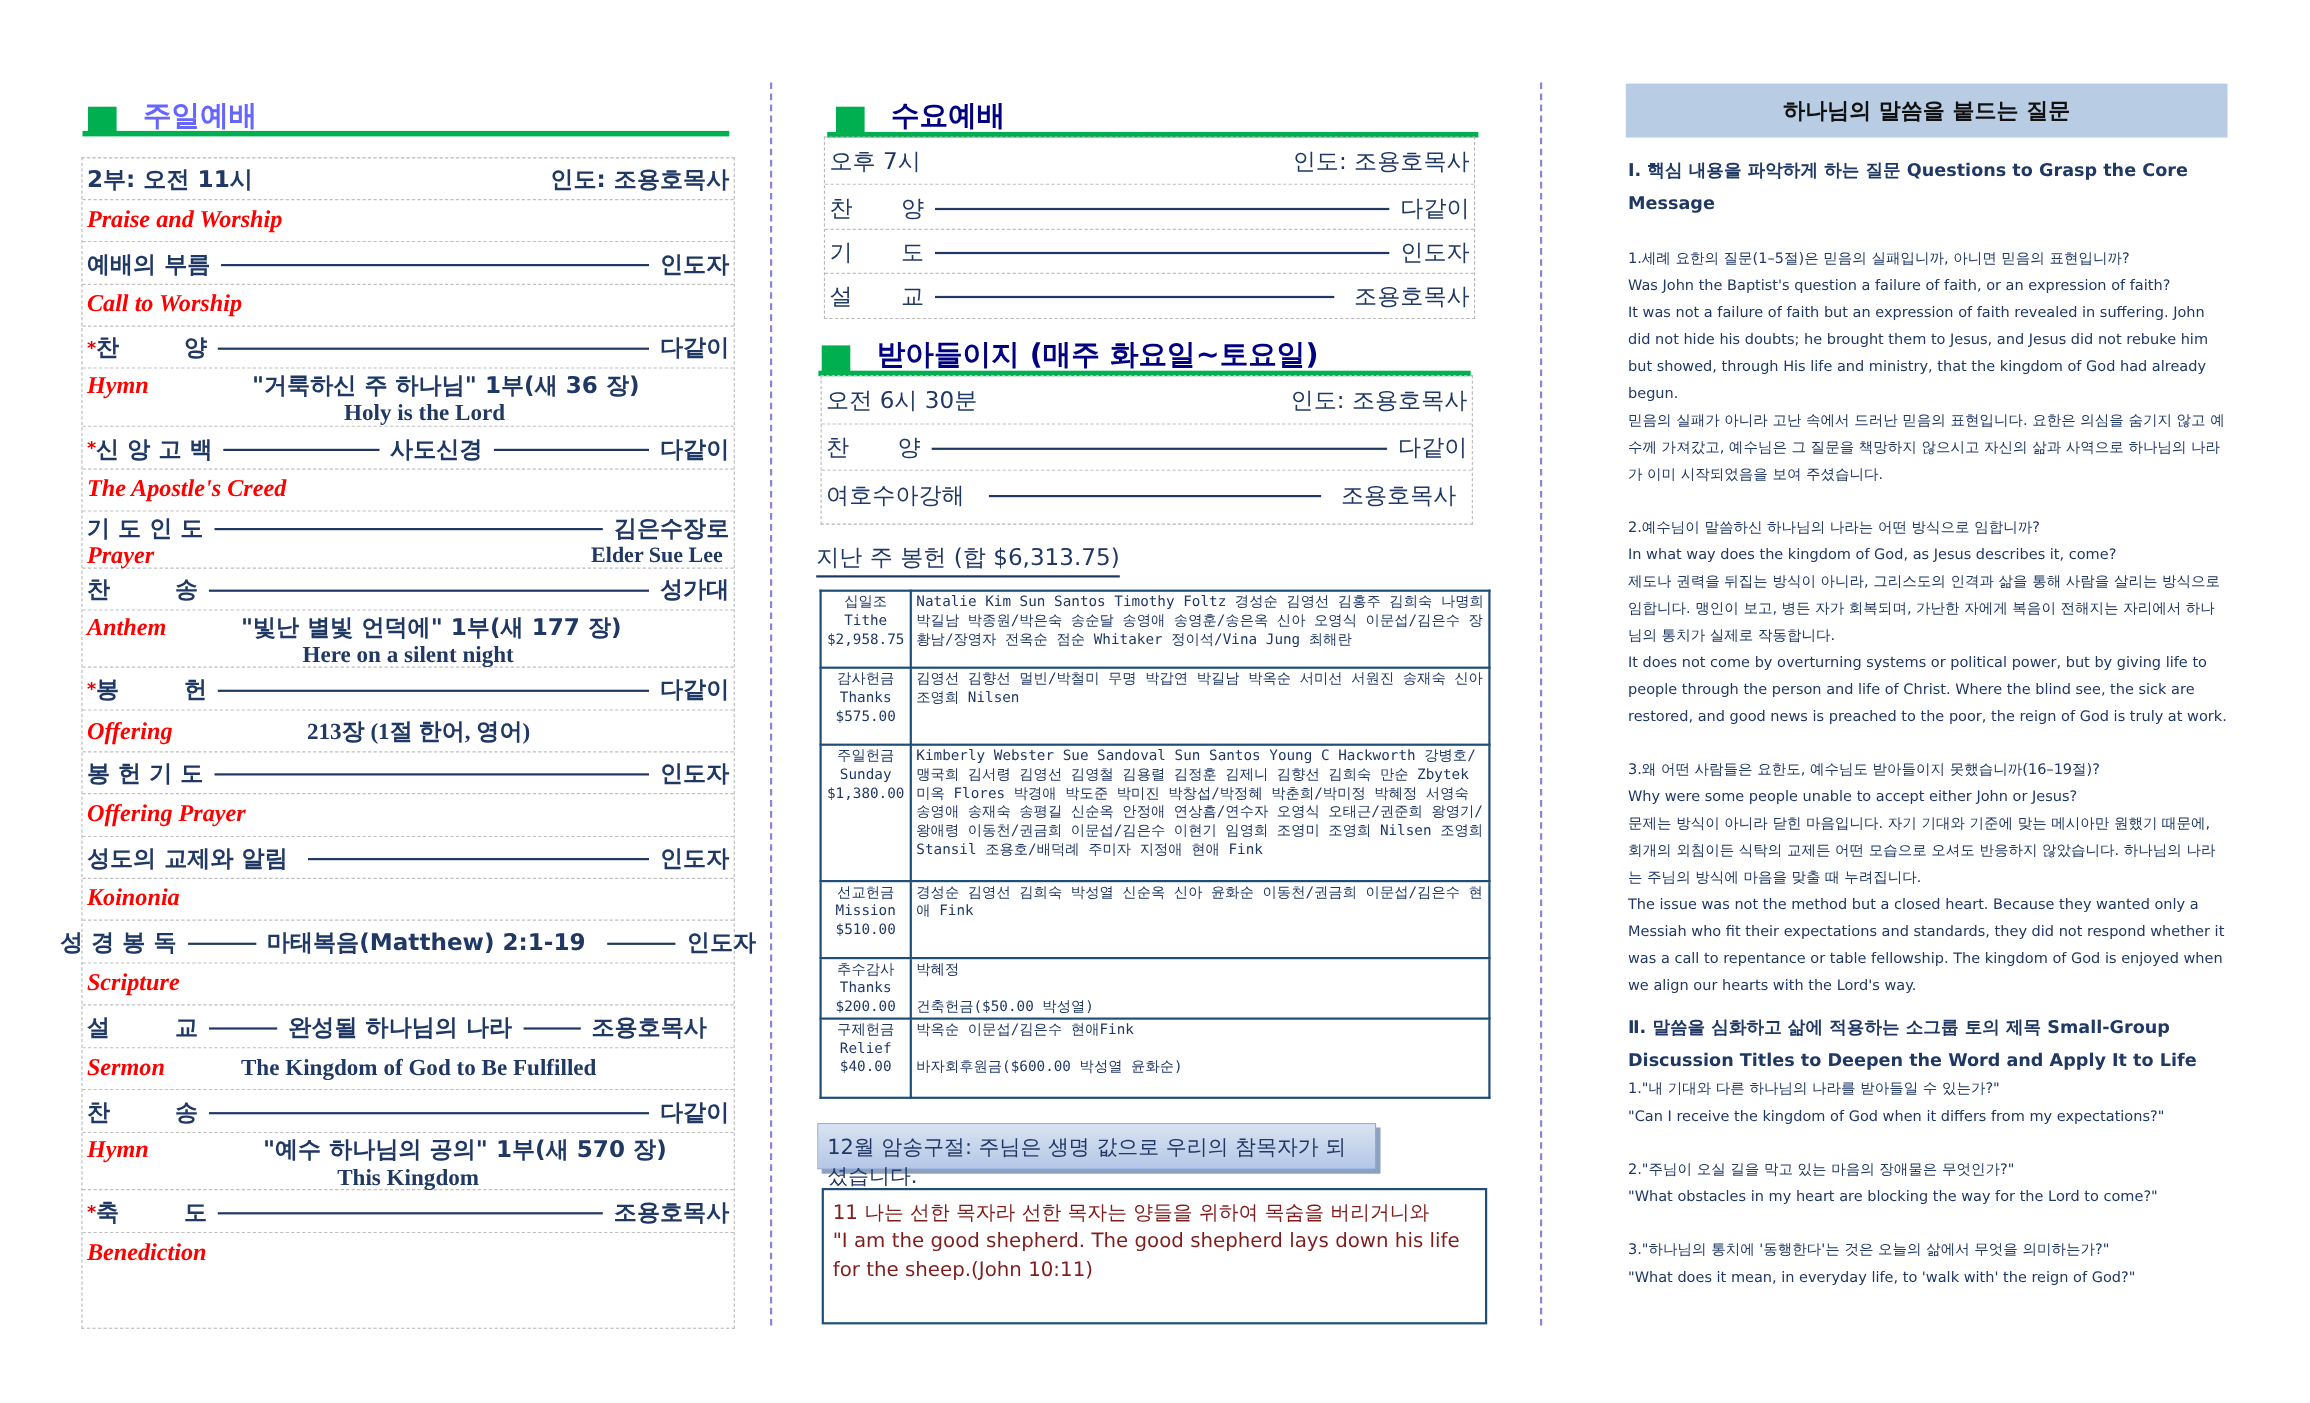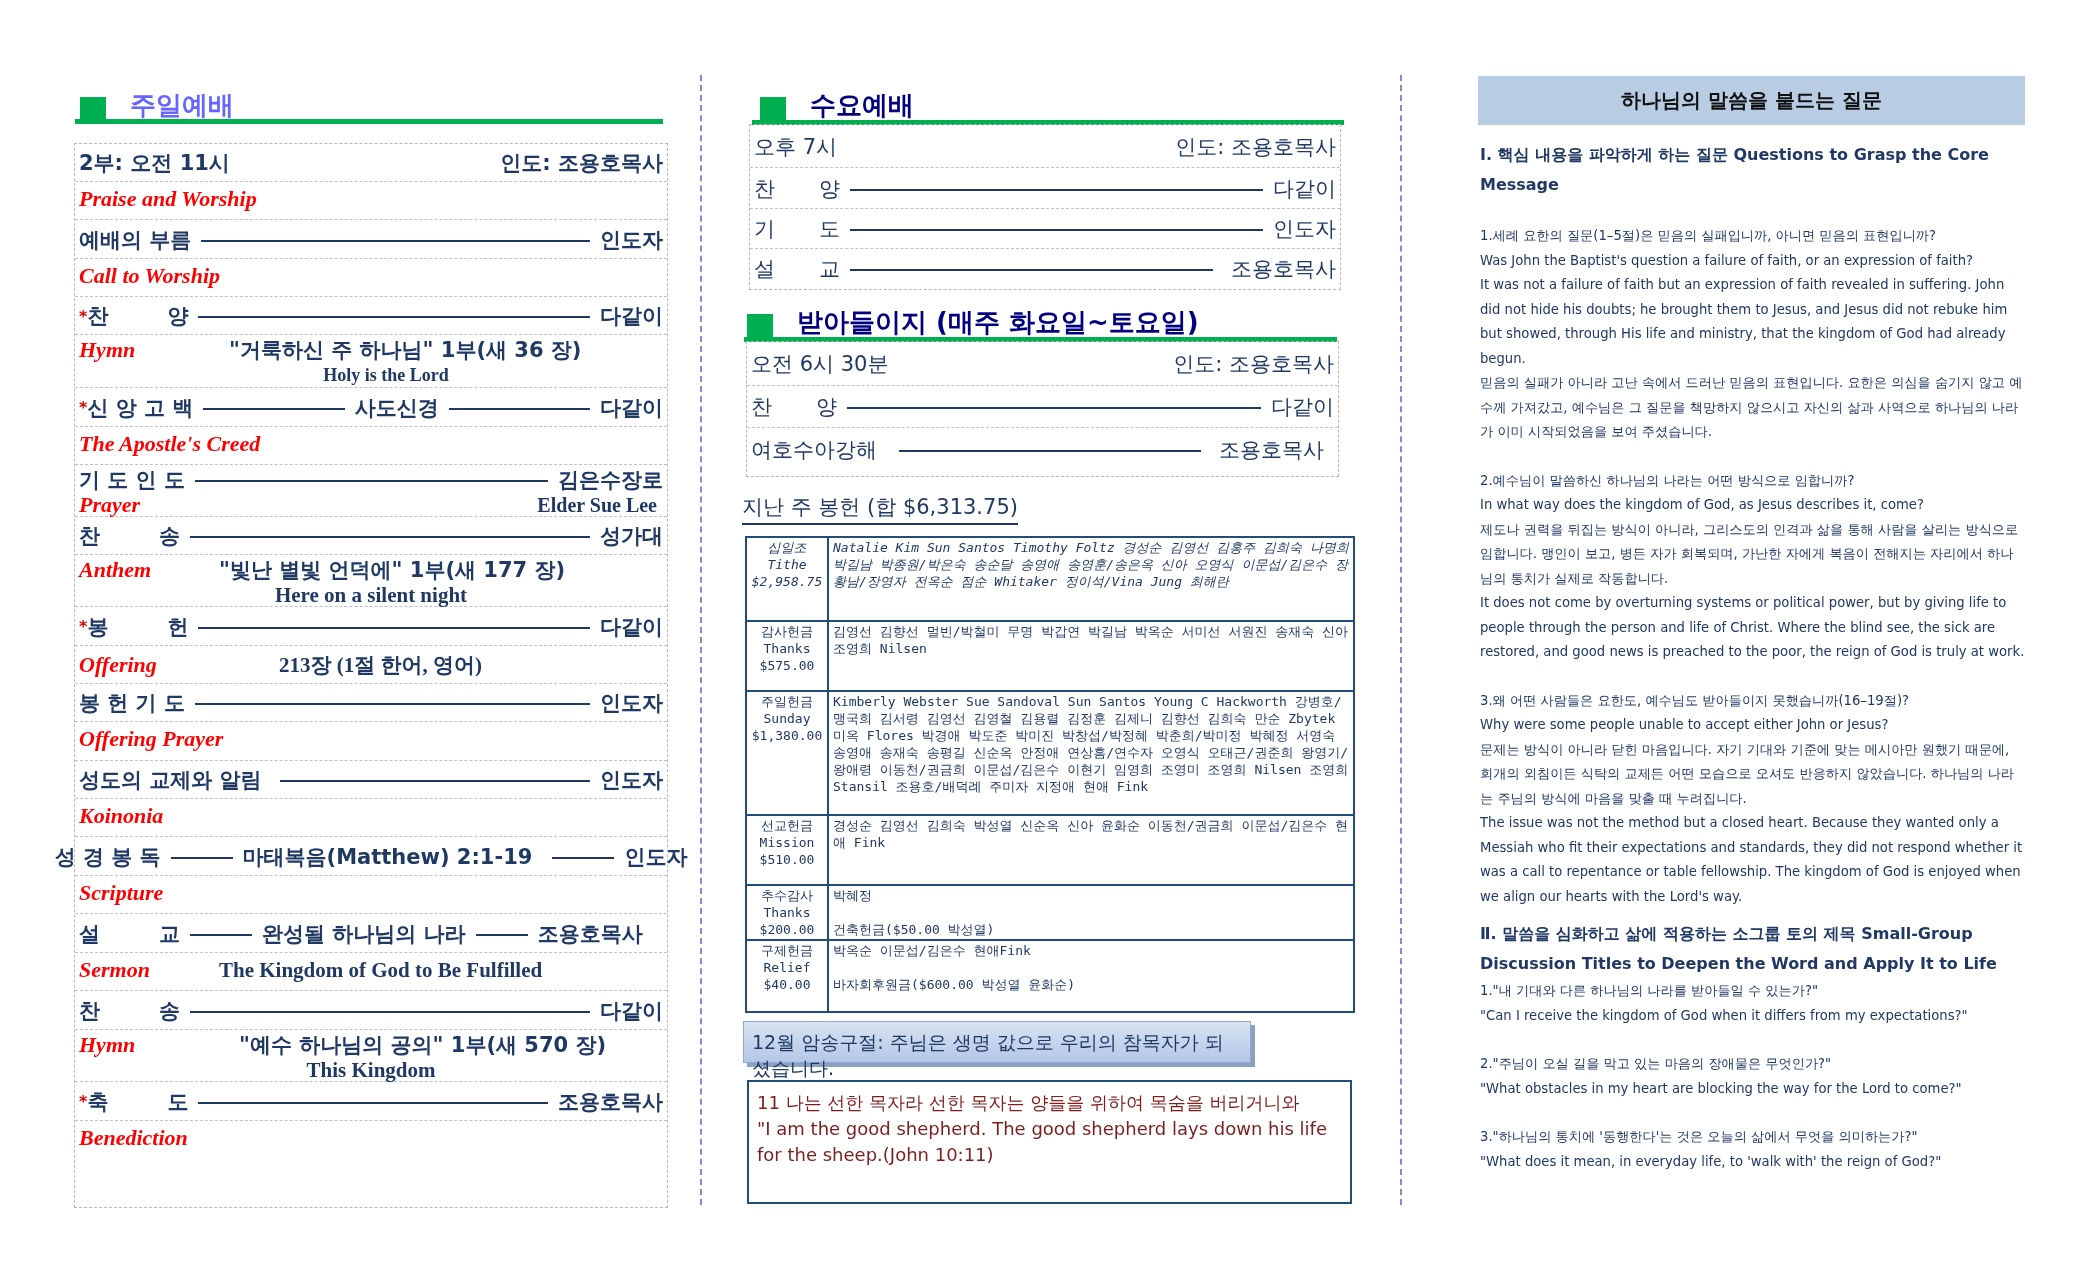--- a/index.html
+++ b/index.html
@@ -91,21 +91,21 @@
         <span>양</span>
         <span class="dash"></span>
         <span>다같이</span>
       </div>
   </div>
   <div class="row" style="height:53px;">
     <div class="line" style="height:30px;">
         <span class="eng" style="width:150px;">Hymn</span>
         <span>"거룩하신 주 하나님" 1부(새 36 장)</span>
       </div>
-    <div class="serif" style="text-align:center; font-size:18px; margin-left:30px; line-height:20px;">Holy is the Lord</div>
+    <div class="serif" style="text-align:center; font-size:21px; margin-left:30px; line-height:20px;">Holy is the Lord</div>
   </div>
   <div class="row" style="height:39px;">
     <div class="line" style="height:39px;">
         <span class="star">*</span>
         <span>신 앙 고 백</span>
         <span class="dash"></span>
         <span>사도신경</span>
         <span class="dash"></span>
         <span>다같이</span>
       </div>
@@ -307,21 +307,21 @@
         <span class="dash" style="margin:0 18px 0 22px;"></span>
         <span style="margin-right:10px;">조용호목사</span>
       </div>
   </div>
 </div>
 
 <div class="offer-title" style="left:742px; top:493px;">지난 주 봉헌 (합 $6,313.75)</div>
 
 <table class="offer" style="left:745px; top:536px; width:610px;">
   <tbody>
-      <tr style="height:84px;font-style:italic;">
+      <tr style="height:70px;">
     <td class="cat">
           <div>십일조</div>
           <div>Tithe</div>
           <div>$2,958.75</div>
         </td>
     <td>Natalie Kim Sun Santos Timothy Foltz 경성순 김영선 김홍주 김희숙 나명희 박길남 박종원/박은숙 송순달 송영애 송영훈/송은옥 신아 오영식 이문섭/김은수 장황남/장영자 전옥순 점순 Whitaker 정이석/Vina Jung 최해란</td>
   </tr>
   <tr style="height:70px;">
     <td class="cat">
           <div>감사헌금</div>

